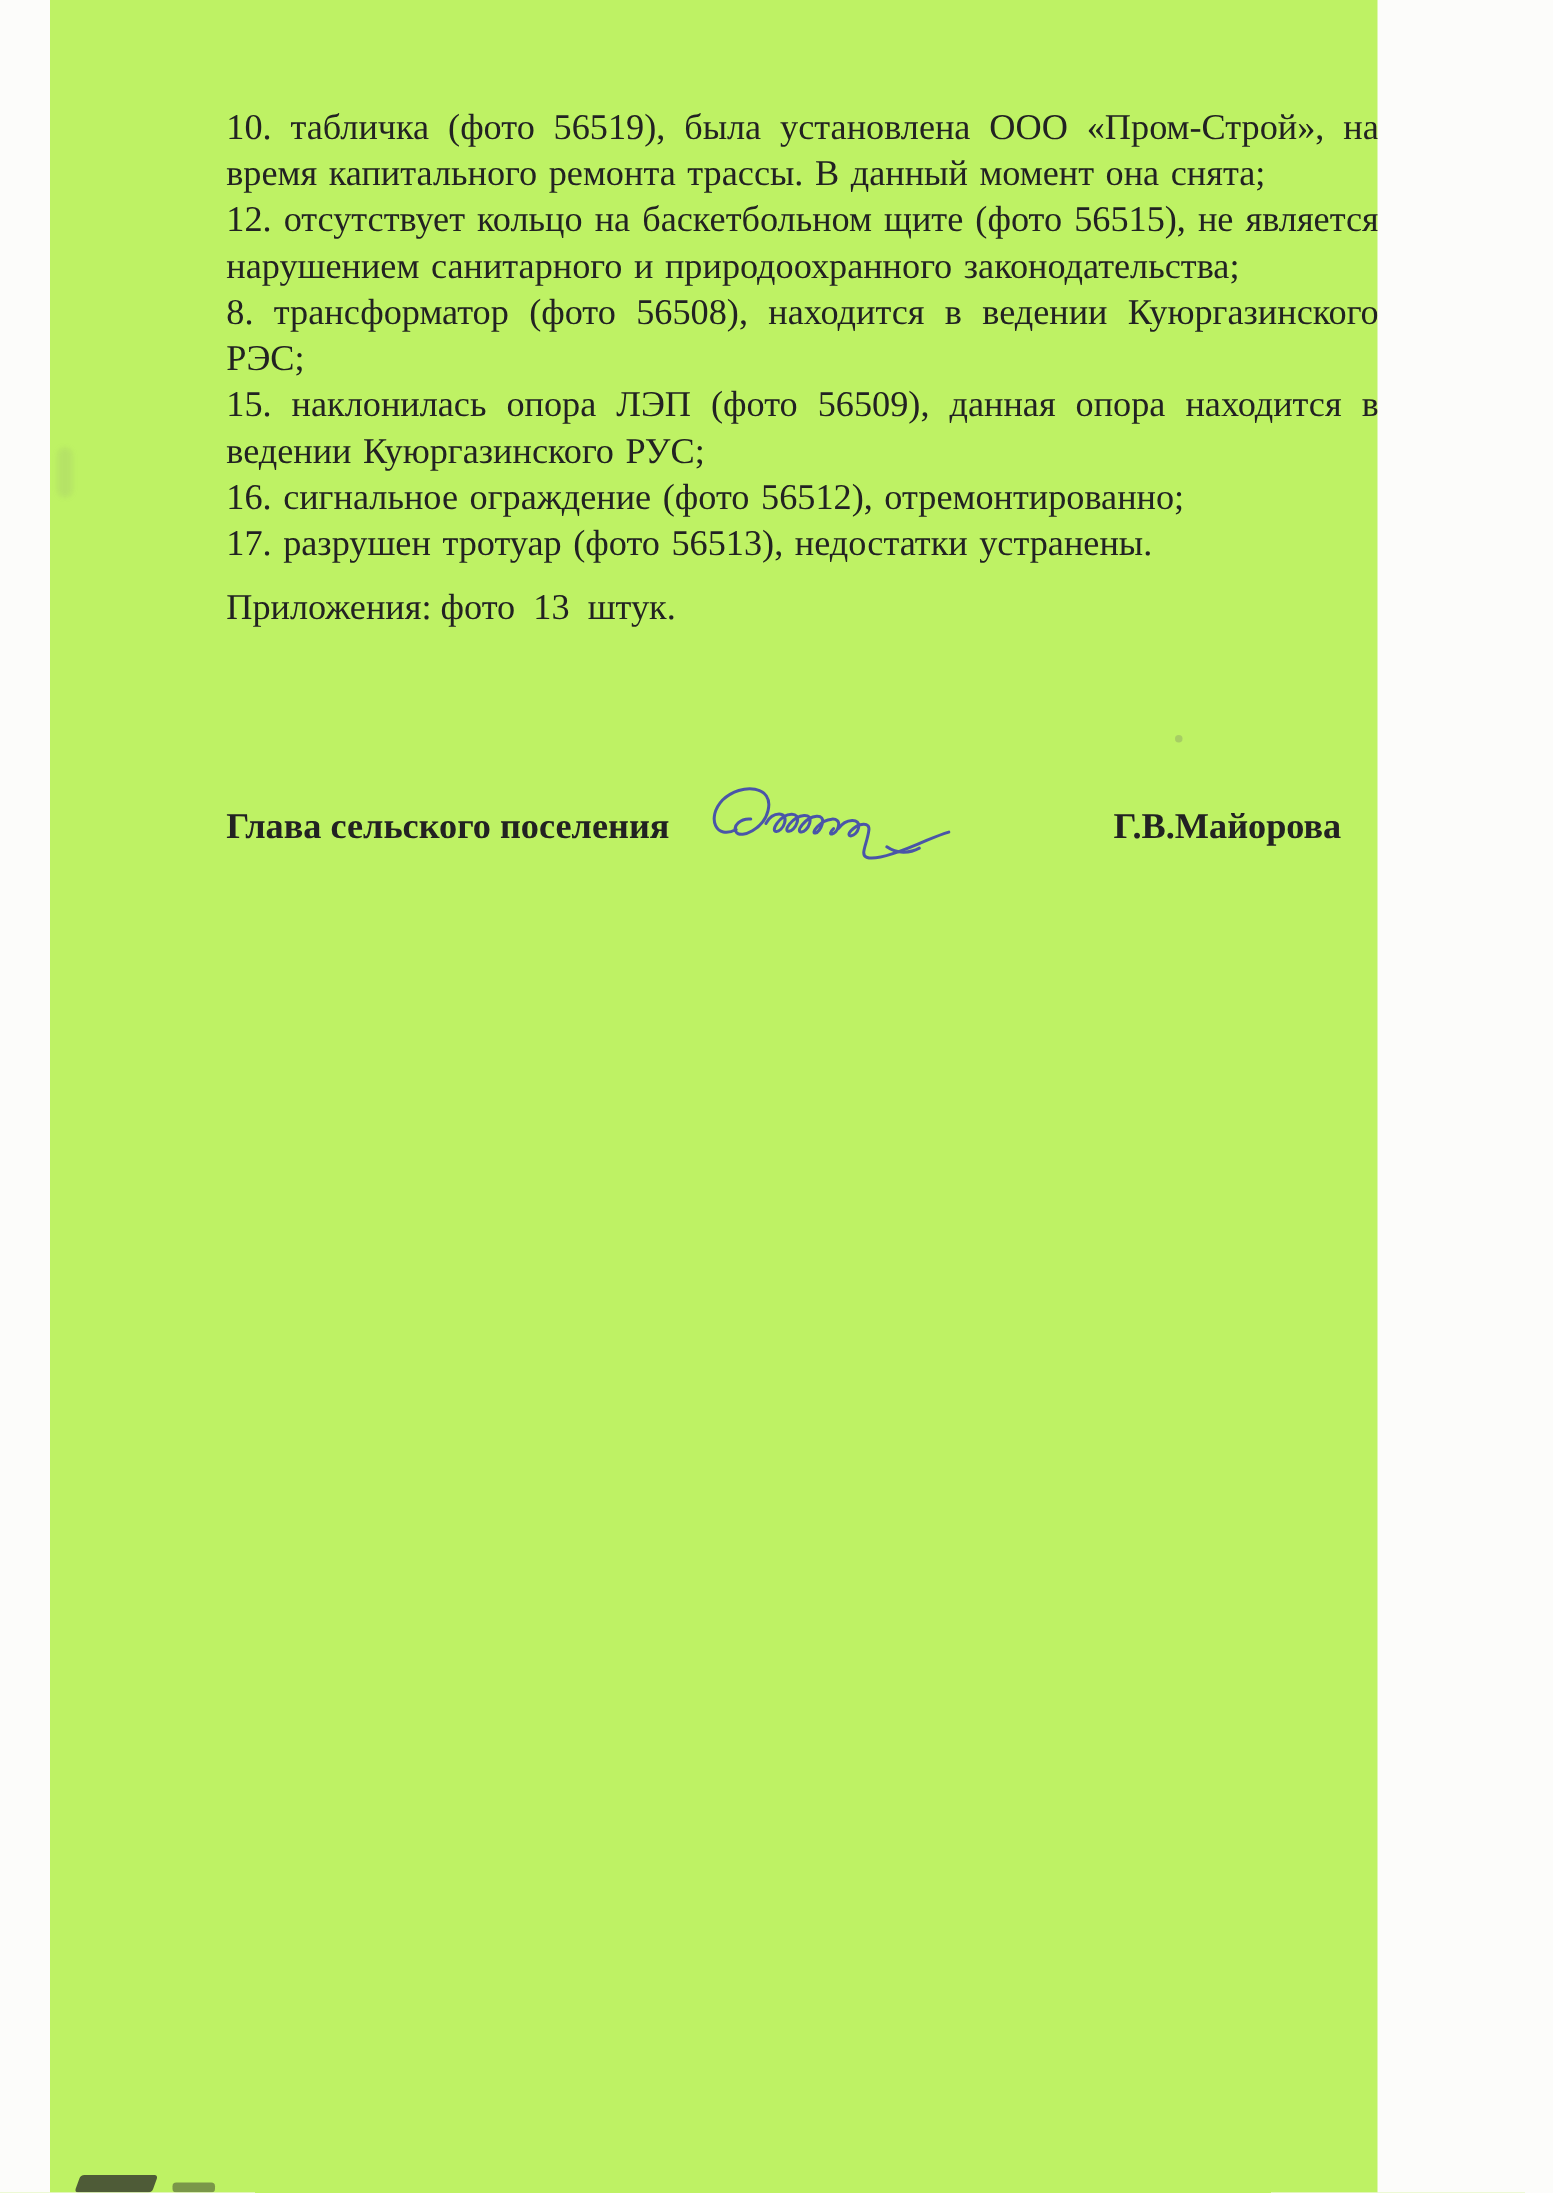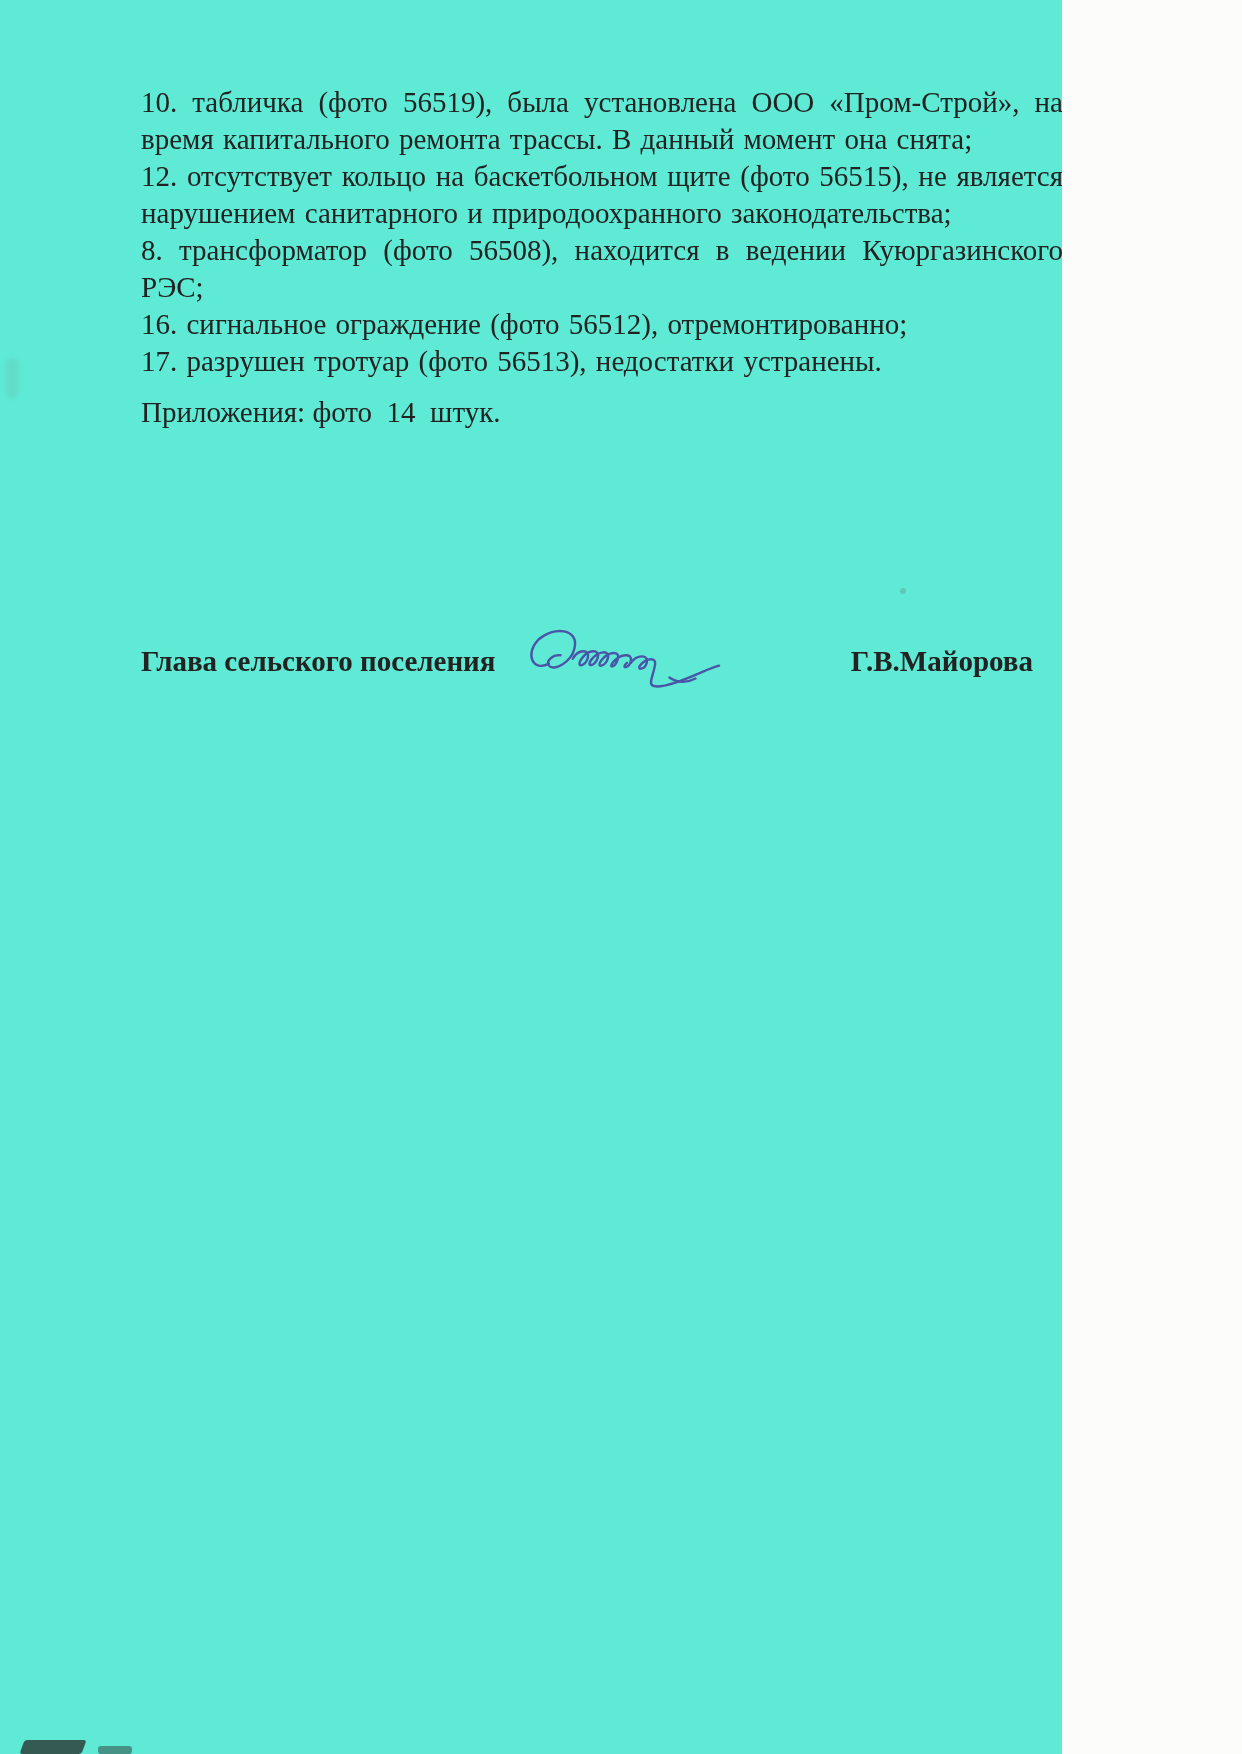--- a/index.html
+++ b/index.html
@@ -1,24 +1,25 @@
 <!DOCTYPE html>
 <html><head>
 <meta charset="utf-8">
 <style>
   * { margin: 0; padding: 0; box-sizing: border-box; }
   html, body { background: #fcfcfa; }
   .page {
     position: relative;
     width: 1062px;
     height: 1754px;
-    background: #5eead4;
+    background: #bef264;
     font-family: "Liberation Serif", serif;
     color: #222;
     overflow: hidden;
+    margin-left: 40px;
   }
   .content {
     position: absolute;
     top: 84px;
     left: 141px;
     width: 922px;
     font-size: 29px;
     line-height: 37px;
   }
   p.item {
@@ -61,23 +62,24 @@
 </style>
 </head>
 <body>
 
 <div class="page">
 
   <div class="content">
     <p class="item">10. табличка (фото 56519), была установлена ООО «Пром-Строй»,  на время капитального ремонта трассы. В данный момент она снята;</p>
     <p class="item">12.  отсутствует кольцо на баскетбольном щите (фото 56515), не является нарушением санитарного и природоохранного законодательства;</p>
     <p class="item">8. трансформатор (фото 56508), находится в ведении Куюргазинского РЭС;</p>
+    <p class="item">15.  наклонилась опора ЛЭП (фото 56509), данная опора находится в ведении Куюргазинского РУС;</p>
     <p class="item">16. сигнальное ограждение (фото 56512), отремонтированно;</p>
     <p class="item">17. разрушен тротуар (фото 56513), недостатки устранены.</p>
-    <p class="attachments">Приложения: фото  14  штук.</p>
+    <p class="attachments">Приложения: фото  13  штук.</p>
   </div>
 
   <div class="sign-row">
     <span class="sign-title">Глава сельского поселения</span>
 
     <span class="sign-scribble">
       <svg width="210" height="80" viewBox="0 0 210 80" fill="none" xmlns="http://www.w3.org/2000/svg">
         <g stroke="#4a55a8" stroke-width="2.4" stroke-linecap="round" fill="none">
 
           <path d="M30 40 C14 48 6 30 20 16 C36 2 62 6 56 26 C52 40 34 48 30 42 C27 37 34 31 42 32"></path>

